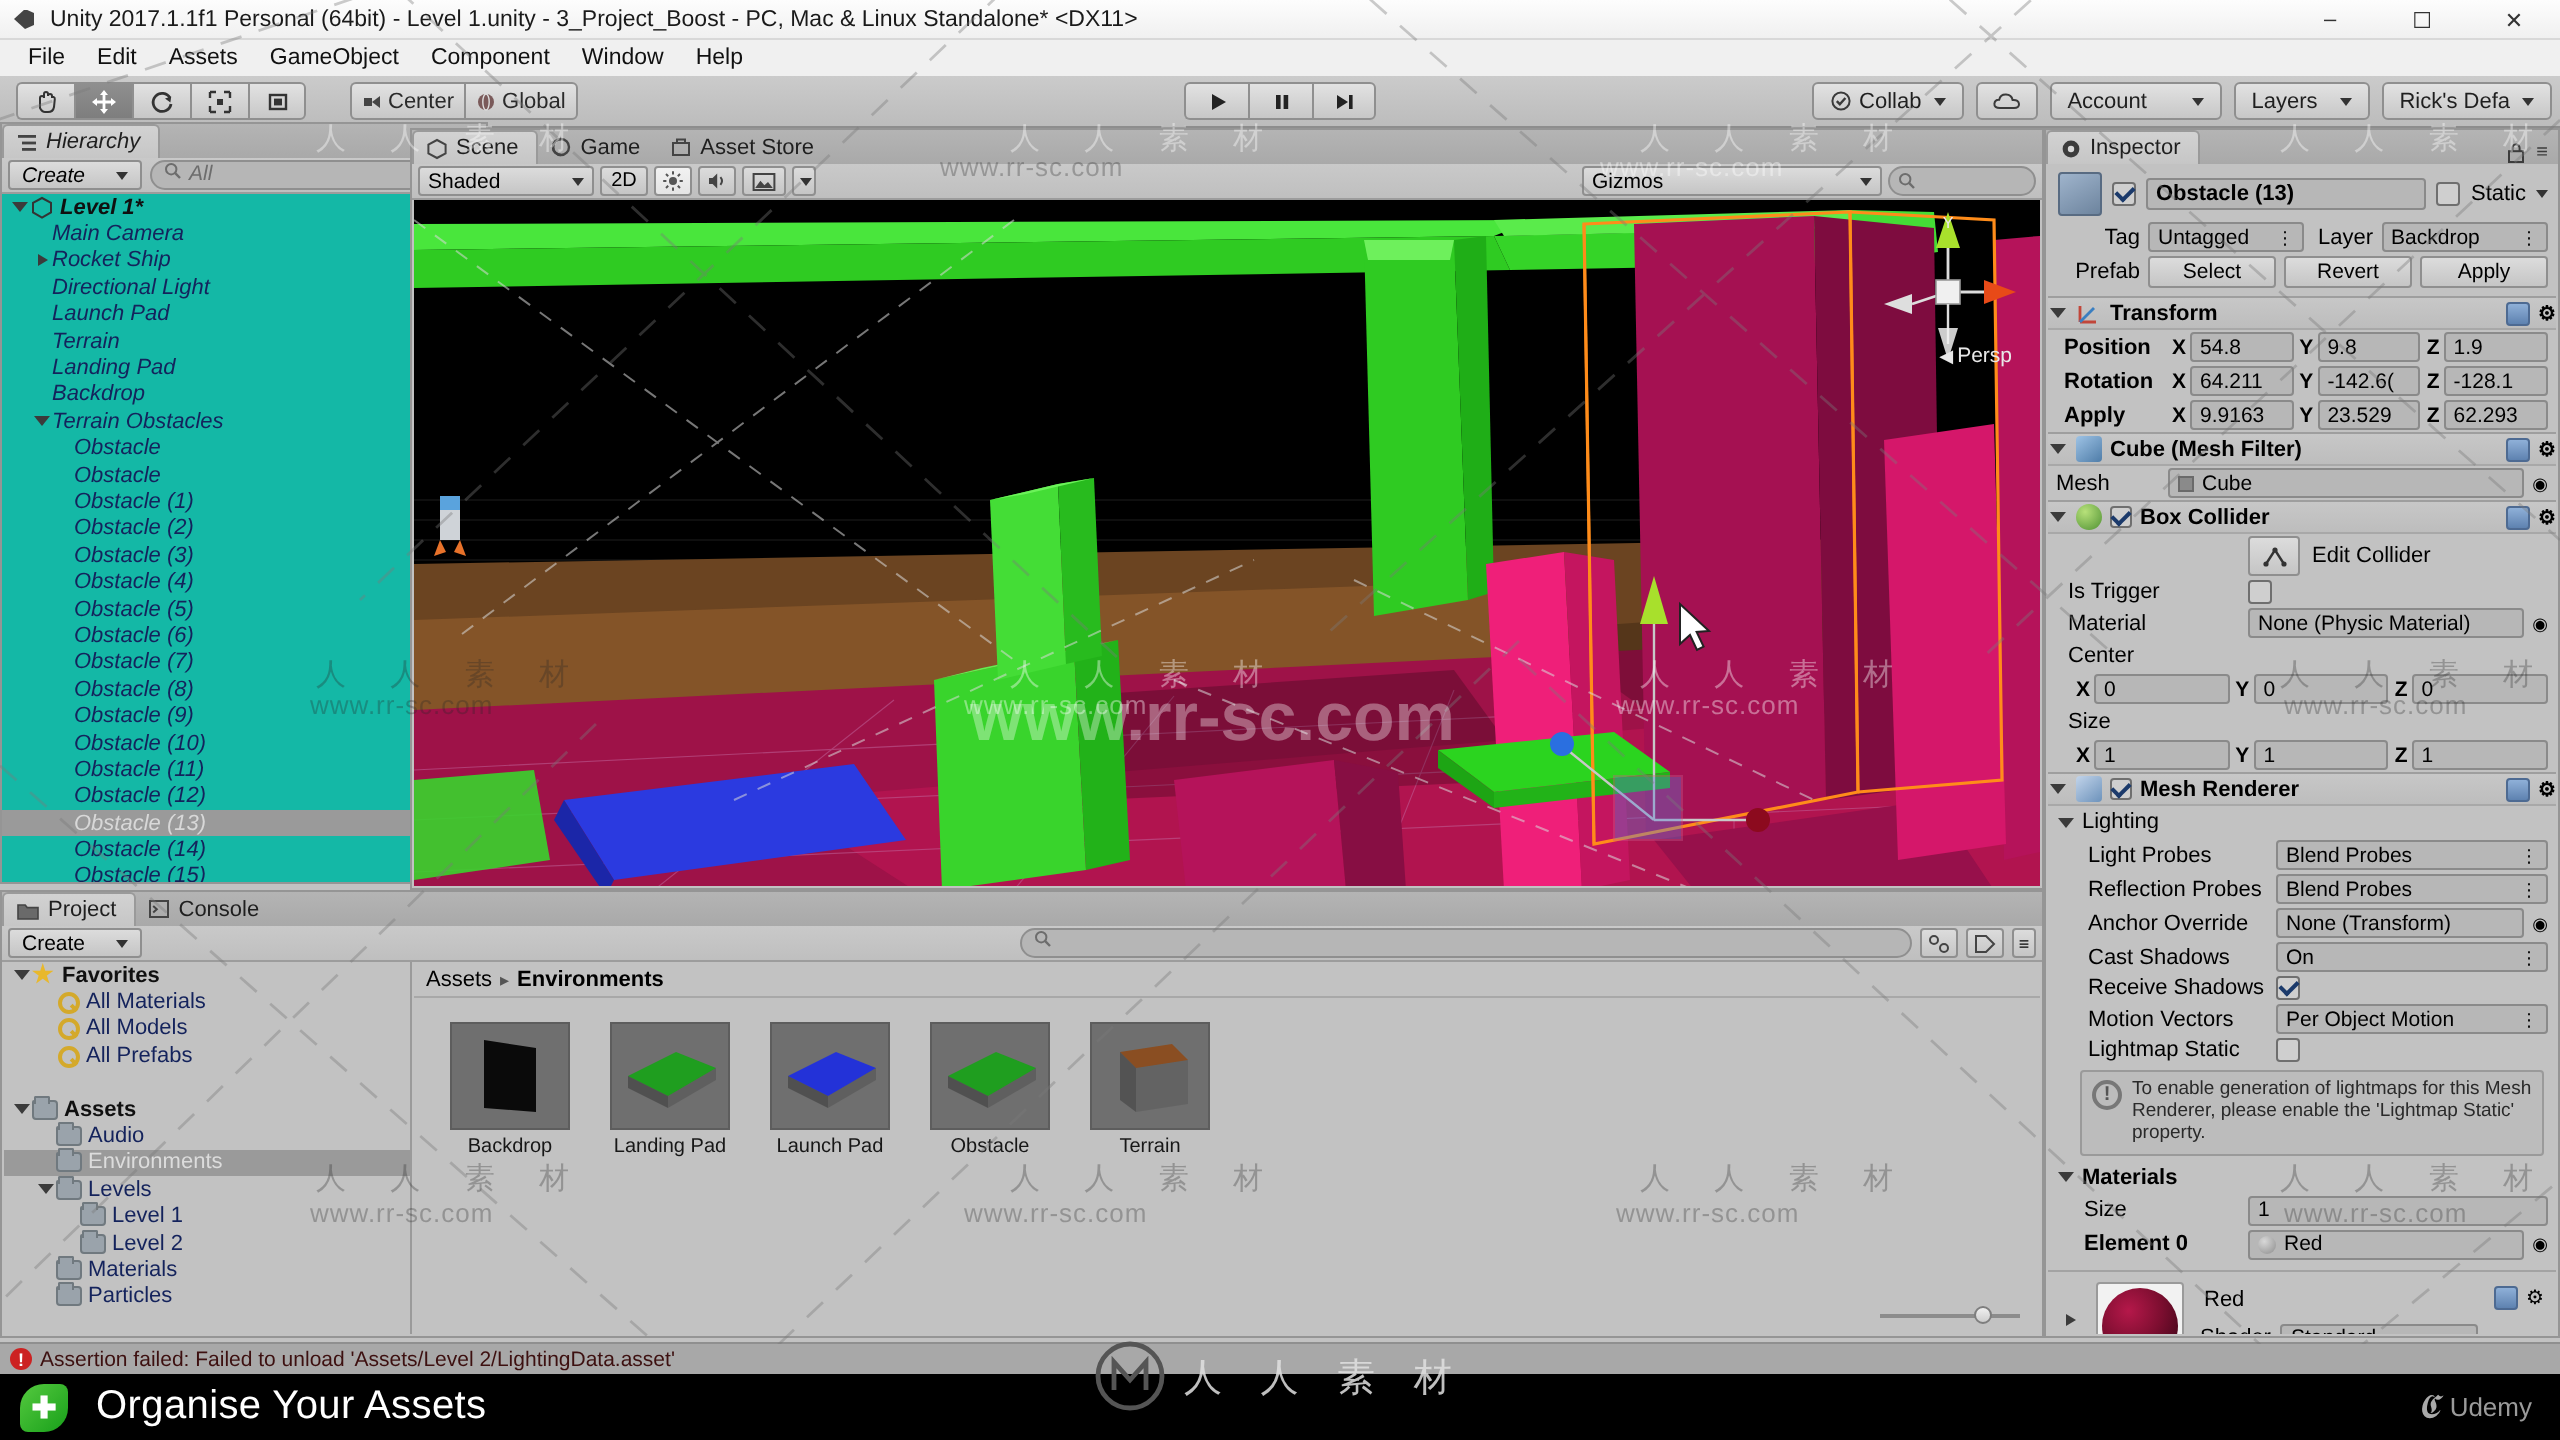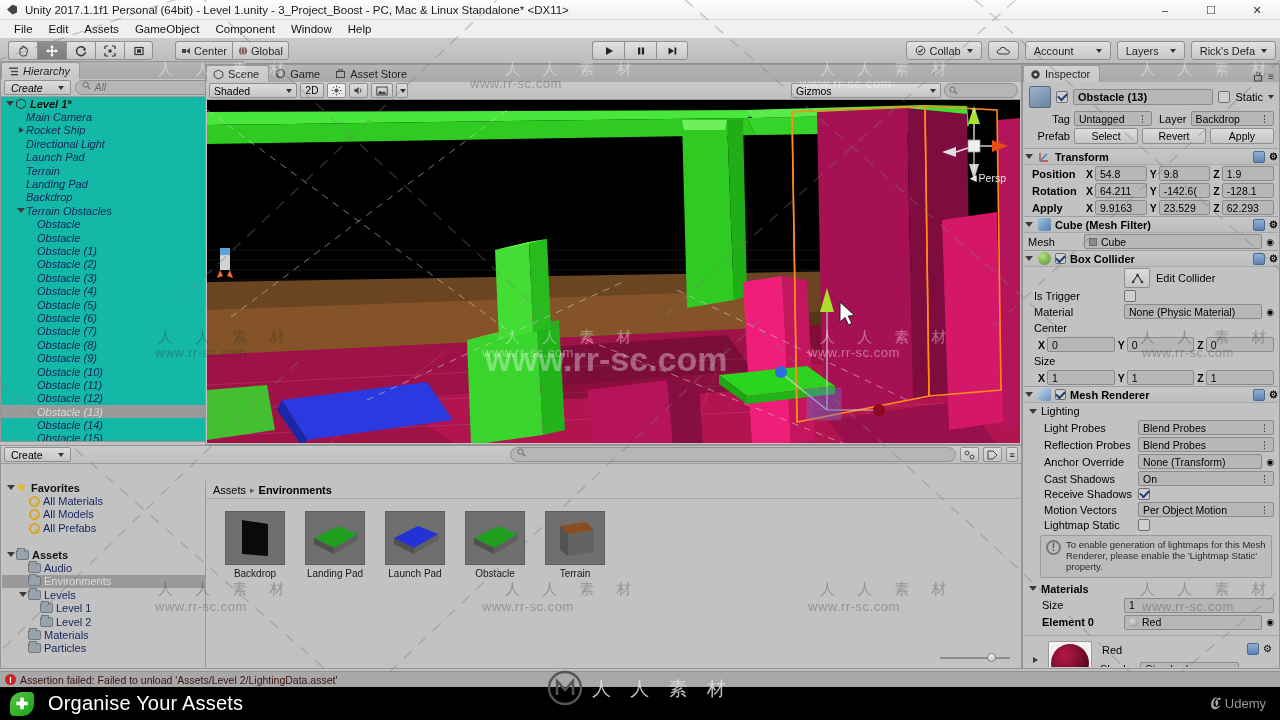--- a/index.html
+++ b/index.html
@@ -966,20 +966,35 @@
         <span class="hdr-right" style="align-self:flex-start;margin-top:2px">
           <span class="bookicon"></span>
           <span style="font-size:10px">⚙</span>
         </span>
       </div>
 
     </div>
   </div>
 
   <div class="panel" id="project">
+    <div class="tabstrip">
+      <div class="tab sel">
+        <svg width="12" height="11" viewBox="0 0 12 11">
+            <path d="M1 2.5 L4.6 2.5 L5.6 3.8 L11 3.8 L11 9.5 L1 9.5 Z" fill="#6a6a6a" stroke="#444" stroke-width=".8"></path>
+          </svg>
+        <span>Project</span>
+      </div>
+      <div class="tab">
+        <svg width="11" height="11" viewBox="0 0 11 11">
+            <rect x="1" y="1.5" width="9" height="8" fill="none" stroke="#444" stroke-width="1"></rect>
+            <path d="M2.6 4 L4.4 5.6 L2.6 7.2" fill="none" stroke="#444" stroke-width="1"></path>
+          </svg>
+        <span>Console</span>
+      </div>
+    </div>
     <div class="subbar">
       <div class="minibtn">
         <span>Create</span>
           <i class="caret"></i>
       </div>
       <div style="flex:1"></div>
       <div class="searchbox" style="max-width:500px">
         <svg width="9" height="9" viewBox="0 0 9 9">
             <circle cx="3.6" cy="3.6" r="2.6" fill="none" stroke="#6d6d6d" stroke-width="1"></circle>
             <path d="M5.6 5.6 L8 8" stroke="#6d6d6d" stroke-width="1.2"></path>

